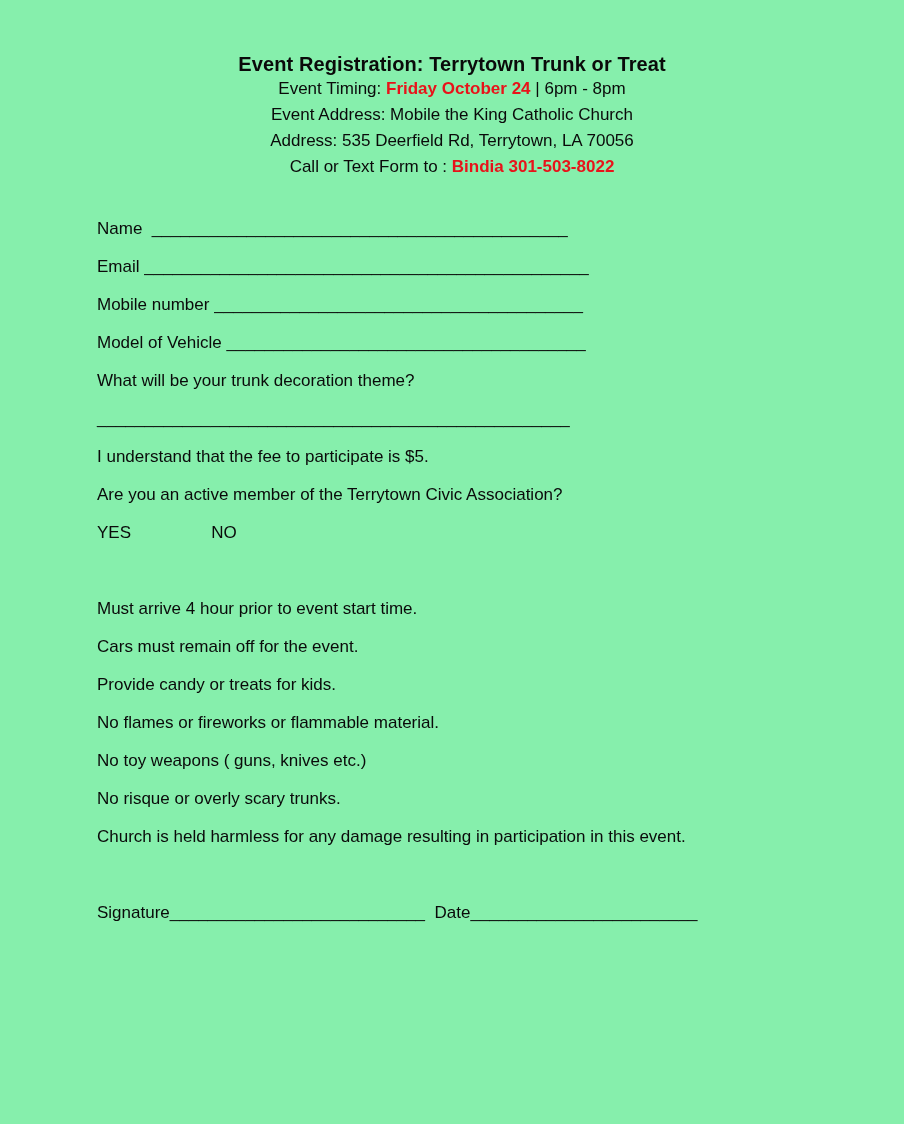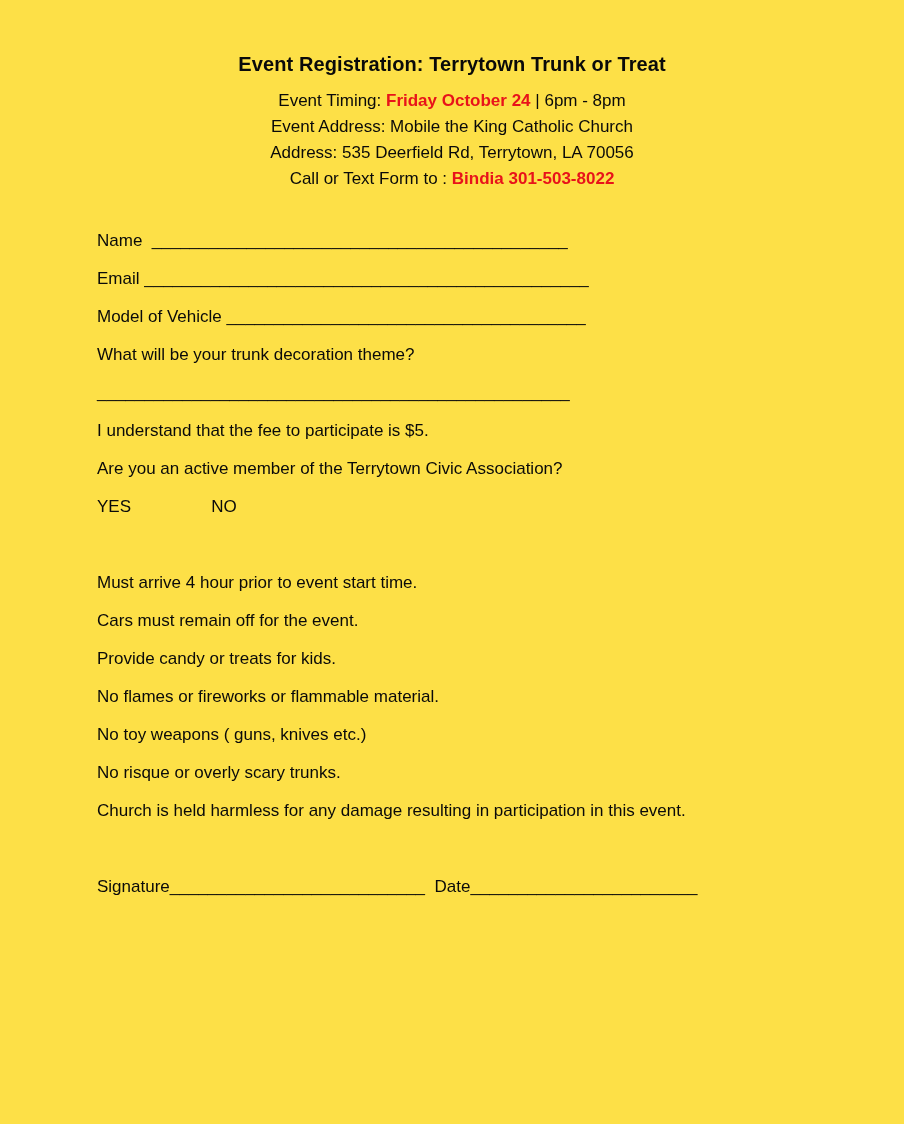--- a/index.html
+++ b/index.html
@@ -7,31 +7,31 @@
   body {
     background: #ffffff;
     font-family: "Liberation Sans", sans-serif;
     color: #0a0a0a;
     -webkit-font-smoothing: antialiased;
   }
   .page {
     position: relative;
     width: 904px;
     height: 1124px;
-    background: #fde047;
+    background: #86efac;
     overflow: hidden;
   }
   .header { padding-top: 52px; text-align: center; }
   .title {
     font-size: 20px;
     font-weight: bold;
     line-height: 24px;
     letter-spacing: 0.1px;
   }
-  .header-lines { margin-top: 12px; }
+  .header-lines { margin-top: 0; }
   .hline { font-size: 17px; line-height: 26px; white-space: pre; }
   .accent { color: var(--accent, #e8131a); }
   .bold { font-weight: bold; }
   .body-lines { margin: 30px 0 0 65px; }
   .bline { font-size: 17px; line-height: 38px; white-space: pre; margin-left: 32px; }
   .bline.gap { margin-top: 38px; }
 </style>
 </head>
 <body style="background: rgb(255, 255, 255); color: rgb(10, 10, 10);">
 
@@ -41,20 +41,21 @@
     <div class="header-lines">
         <div class="hline"><span>Event Timing: </span><span class="accent bold">Friday October 24</span><span> | 6pm - 8pm</span></div>
         <div class="hline"><span>Event Address: Mobile the King Catholic Church</span></div>
         <div class="hline"><span>Address: 535 Deerfield Rd, Terrytown, LA 70056</span></div>
         <div class="hline"><span>Call or Text Form to : </span><span class="accent bold">Bindia 301-503-8022</span></div>
       </div>
   </div>
   <div class="body-lines">
       <div class="bline"><span>Name  </span><span>____________________________________________</span></div>
       <div class="bline"><span>Email </span><span>_______________________________________________</span></div>
+      <div class="bline"><span>Mobile number </span><span>_______________________________________</span></div>
       <div class="bline"><span>Model of Vehicle </span><span>______________________________________</span></div>
       <div class="bline"><span>What will be your trunk decoration theme?</span></div>
       <div class="bline"><span>__________________________________________________</span></div>
       <div class="bline"><span>I understand that the fee to participate is $5.</span></div>
       <div class="bline"><span>Are you an active member of the Terrytown Civic Association?</span></div>
       <div class="bline"><span>YES</span><span>                 </span><span>NO</span></div>
       <div class="bline gap"><span>Must arrive 4 hour prior to event start time.</span></div>
       <div class="bline"><span>Cars must remain off for the event.</span></div>
       <div class="bline"><span>Provide candy or treats for kids.</span></div>
       <div class="bline"><span>No flames or fireworks or flammable material.</span></div>

